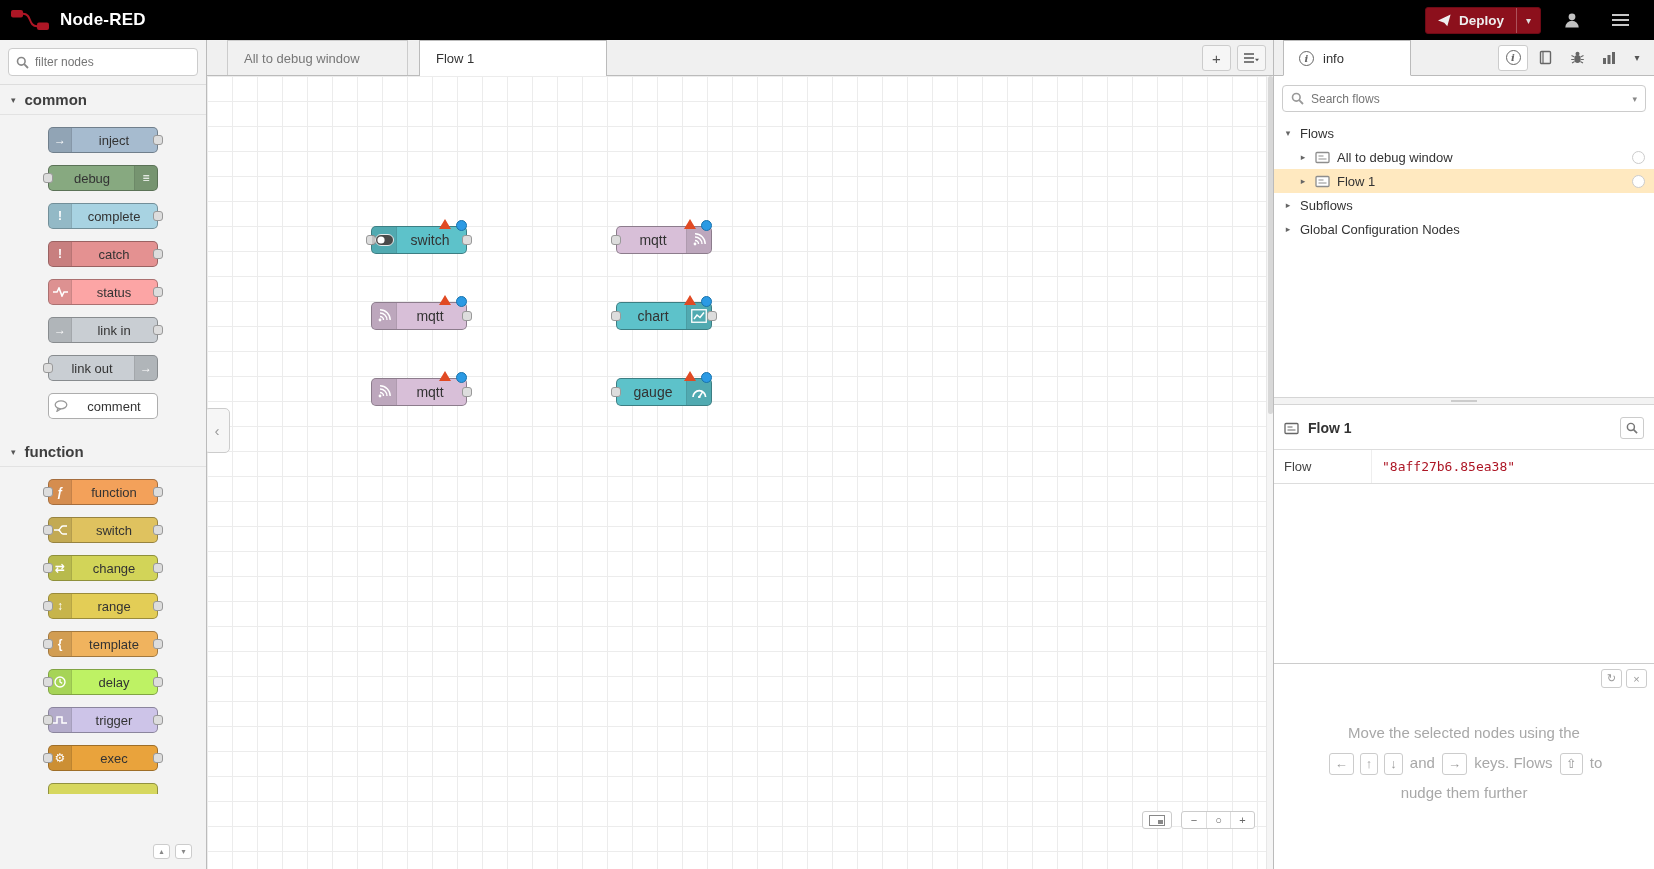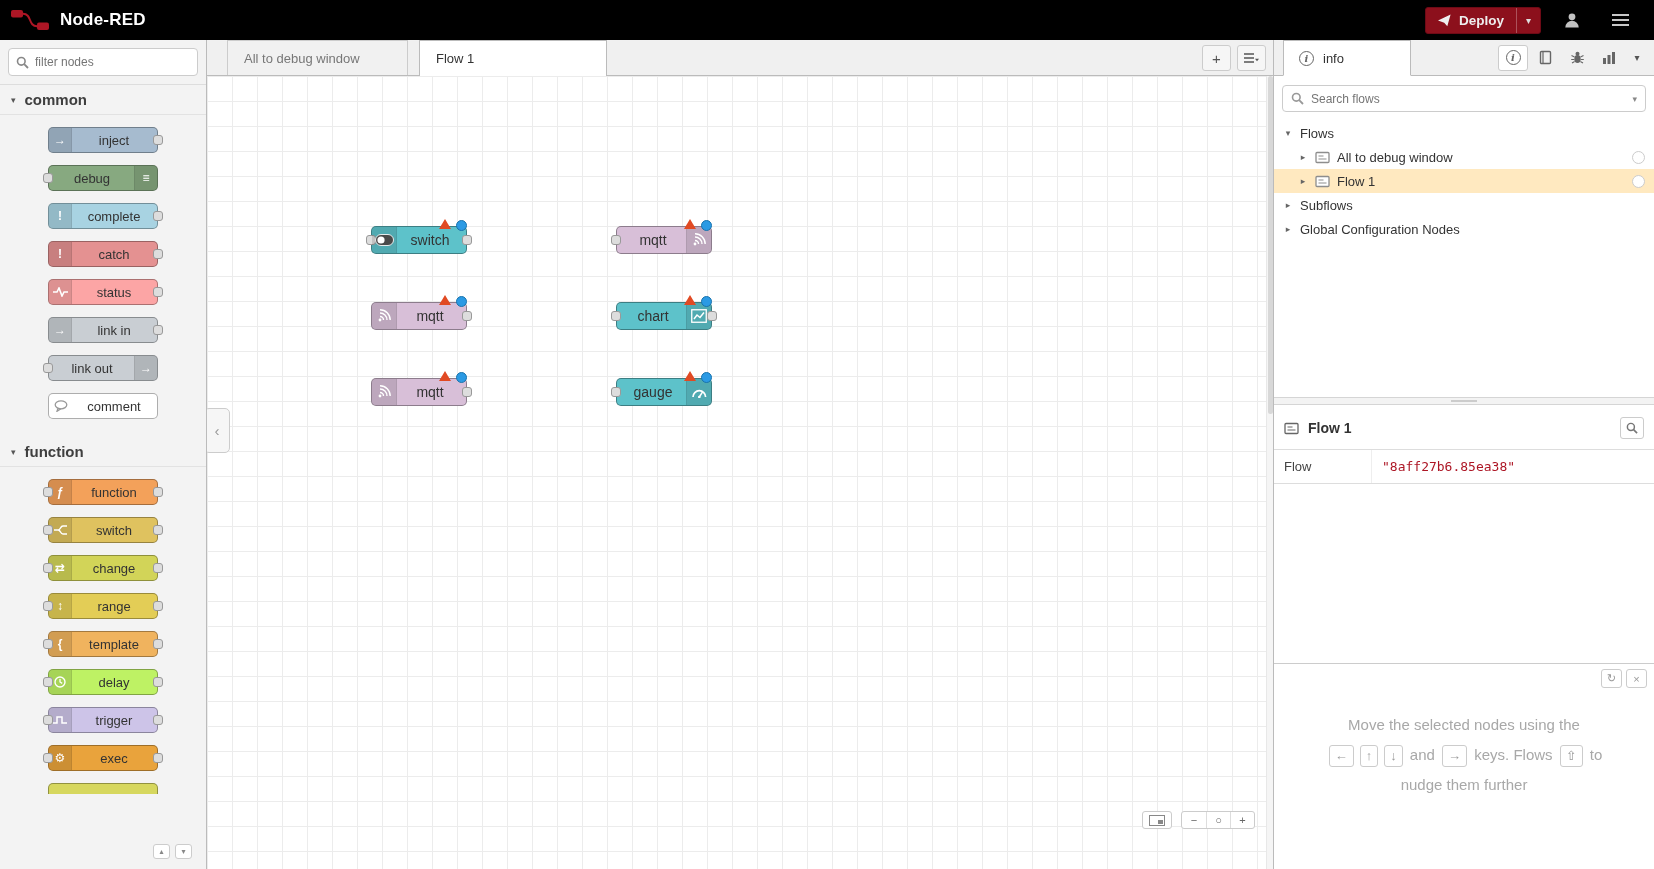--- a/index.html
+++ b/index.html
@@ -100,21 +100,21 @@
 .detail-title{font-size:14px;font-weight:bold;color:#333;flex:1}
 .mini-btn{width:24px;height:22px;border:1px solid #ccc;border-radius:3px;background:#fff;display:flex;align-items:center;justify-content:center;cursor:pointer}
 .prop-table{border-top:1px solid #ddd;border-bottom:1px solid #ddd}
 .prop-row{display:flex}
 .prop-label{flex:0 0 98px;padding:9px 10px;font-size:13px;color:#444;border-right:1px solid #eee}
 .prop-value{flex:1;padding:9px 10px;font:13px "DejaVu Sans Mono",monospace;white-space:nowrap;overflow:hidden}
 .sidebar-fill{flex:1}
 .tips{flex:0 0 206px;border-top:1px solid #ccc;position:relative;padding-top:42px}
 .tips-actions{position:absolute;top:5px;right:7px;display:flex;gap:4px}
 .tip-btn{width:21px;height:19px;border:1px solid #ccc;border-radius:3px;background:#fff;color:#999;font-size:11px;display:flex;align-items:center;justify-content:center;cursor:pointer}
-.tips-text{width:310px;margin:4px auto;text-align:center;font-size:15px;color:#a8a8a8;line-height:2}
+.tips-text{width:310px;margin:12px auto;text-align:center;font-size:15px;color:#a8a8a8;line-height:2}
 .tips-text .block{display:block}
 kbd{display:inline-block;min-width:14px;border:1px solid #ccc;border-radius:3px;padding:0 5px;height:22px;line-height:20px;margin:0 3px;font-family:inherit;font-size:13px;color:#999;background:#fff;text-align:center;vertical-align:middle}
 </style>
 </head>
 <body>
 
 <div class="app">
 
   <header class="header">
     <div class="logo">

